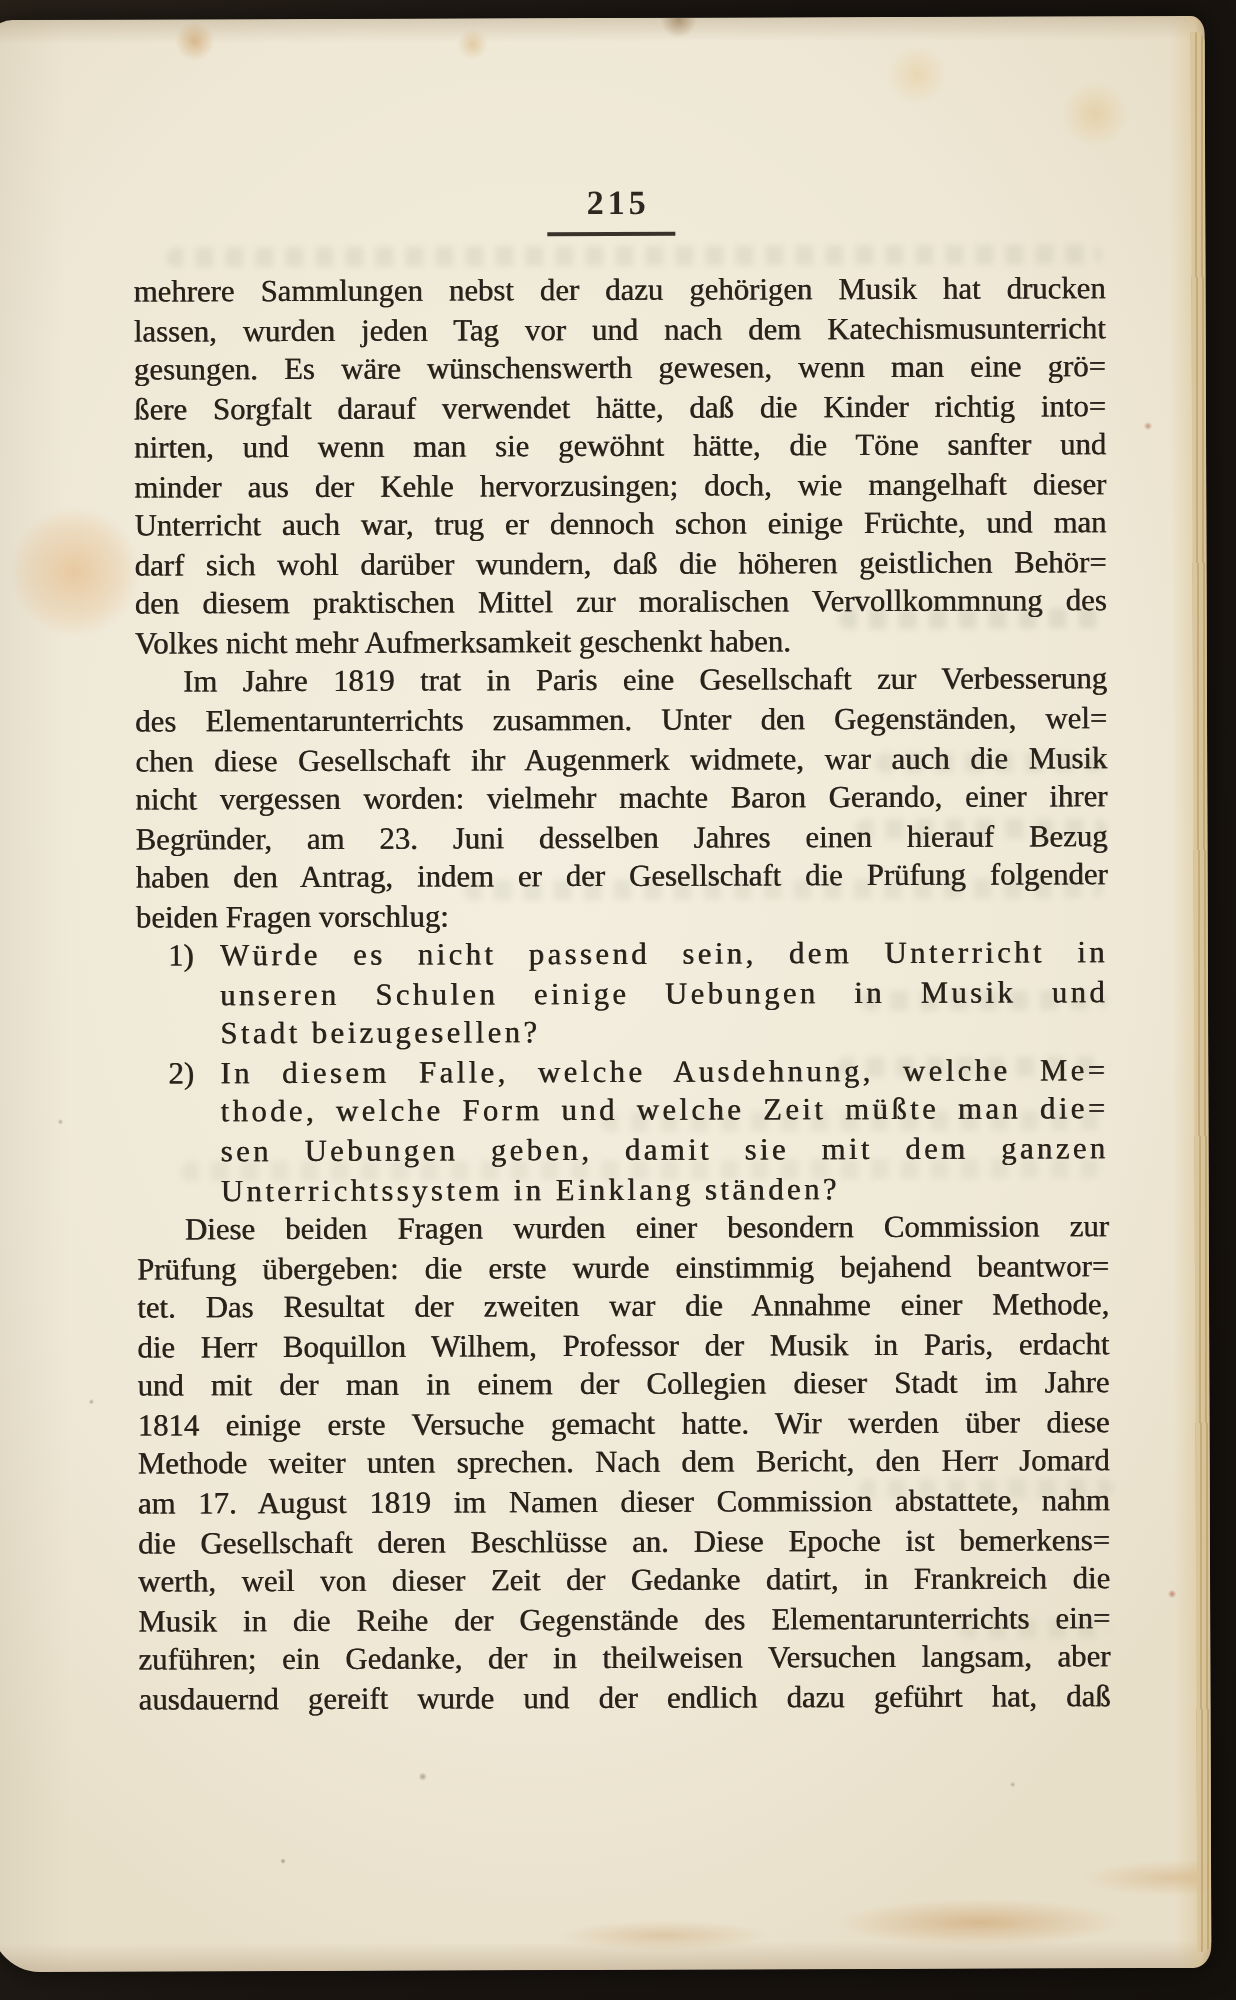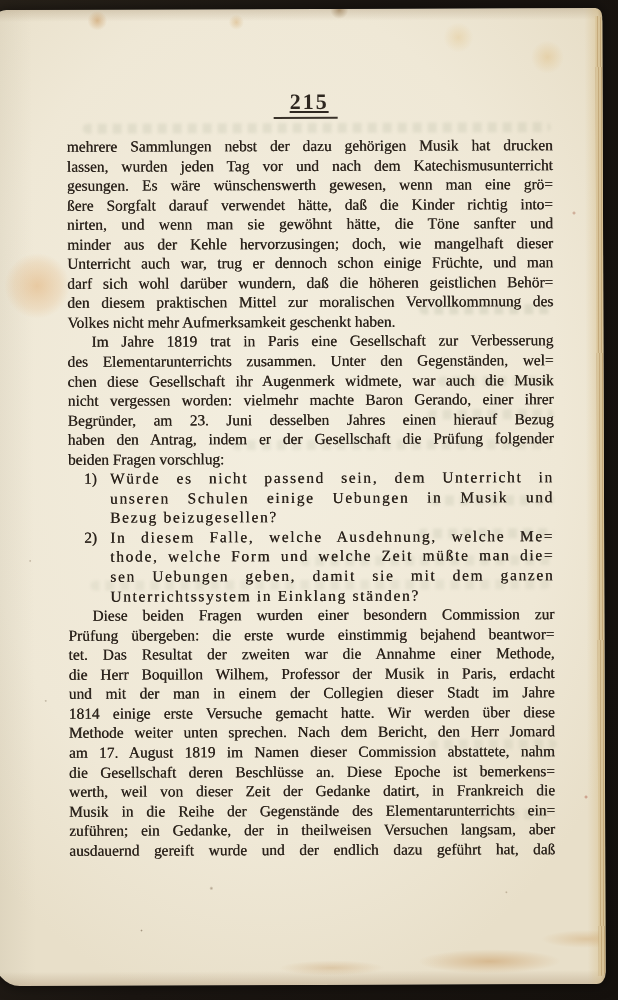--- a/index.html
+++ b/index.html
@@ -53,21 +53,21 @@
   .sm4{left:436px;top:401px;width:126px;}
   .sm5{left:240px;top:431px;width:320px;opacity:.11;}
   .sm6{left:438px;top:487px;width:124px;}
   .sm7{left:426px;top:520px;width:136px;}
   .sm8{left:308px;top:547px;width:254px;opacity:.1;}
   .sm9{left:98px;top:571px;width:460px;opacity:.09;}
   .sm10{left:436px;top:731px;width:128px;opacity:.1;}
   .sm11{left:486px;top:801px;width:76px;opacity:.1;}
 
   .page-header{position:absolute;left:76px;top:83px;width:485px;text-align:center;color:#2e2720;}
-  .page-number{display:inline-block;font-weight:bold;font-size:22px;letter-spacing:2px;line-height:20px;text-decoration:underline;}
+  .page-number{display:inline-block;font-weight:bold;font-size:17px;letter-spacing:2px;line-height:20px;}
   .header-rule{width:64px;height:2.2px;background:#39322a;margin:4px auto 0;transform:translateX(-4px);}
 
   .page-body{
     position:absolute;left:76px;top:127px;width:486px;
     color:#29211a;font-size:15.4px;line-height:19.55px;
     text-shadow:.3px 0 0 rgba(41,33,26,.85);
   }
   .line{text-align:justify;text-align-last:justify;}
   .line.indent{text-indent:24px;}
   .line.flush{text-align-last:left;}
@@ -111,21 +111,21 @@
         <div class="line flush">Volkes nicht mehr Aufmerksamkeit geschenkt haben.</div>
         <div class="line indent">Im Jahre 1819 trat in Paris eine Gesellschaft zur Verbesserung</div>
         <div class="line">des Elementarunterrichts zusammen.  Unter den Gegenständen, wel=</div>
         <div class="line">chen diese Gesellschaft ihr Augenmerk widmete, war auch die Musik</div>
         <div class="line">nicht vergessen worden: vielmehr machte Baron Gerando, einer ihrer</div>
         <div class="line">Begründer, am 23. Juni desselben Jahres einen hierauf Bezug</div>
         <div class="line">haben den Antrag, indem er der Gesellschaft die Prüfung folgender</div>
         <div class="line flush">beiden Fragen vorschlug:</div>
         <div class="line list-line"><span class="marker">1)</span><span>Würde es nicht passend sein, dem Unterricht in</span></div>
         <div class="line list-line"><span>unseren Schulen einige Uebungen in Musik und</span></div>
-        <div class="line list-line flush"><span>Bezug beizugesellen?</span></div>
+        <div class="line list-line flush"><span>Stadt beizugesellen?</span></div>
         <div class="line list-line"><span class="marker">2)</span><span>In diesem Falle, welche Ausdehnung, welche Me=</span></div>
         <div class="line list-line"><span>thode, welche Form und welche Zeit müßte man die=</span></div>
         <div class="line list-line"><span>sen Uebungen geben, damit sie mit dem ganzen</span></div>
         <div class="line list-line flush"><span>Unterrichtssystem in Einklang ständen?</span></div>
         <div class="line indent">Diese beiden Fragen wurden einer besondern Commission zur</div>
         <div class="line">Prüfung übergeben: die erste wurde einstimmig bejahend beantwor=</div>
         <div class="line">tet.  Das Resultat der zweiten war die Annahme einer Methode,</div>
         <div class="line">die Herr Boquillon Wilhem, Professor der Musik in Paris, erdacht</div>
         <div class="line">und mit der man in einem der Collegien dieser Stadt im Jahre</div>
         <div class="line">1814 einige erste Versuche gemacht hatte.  Wir werden über diese</div>

